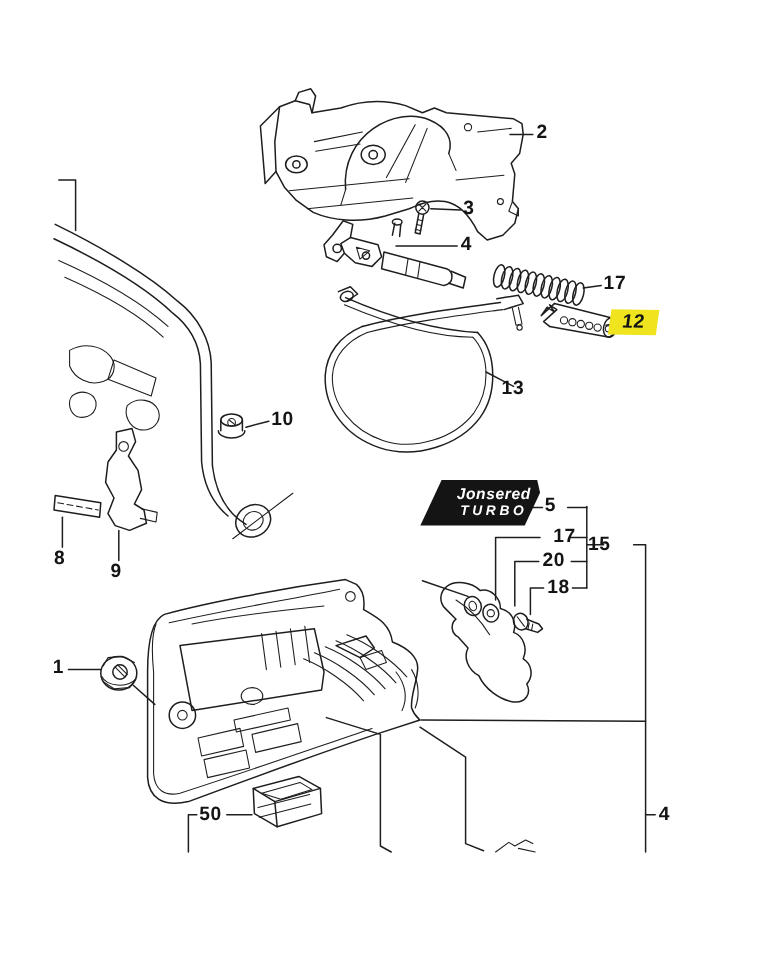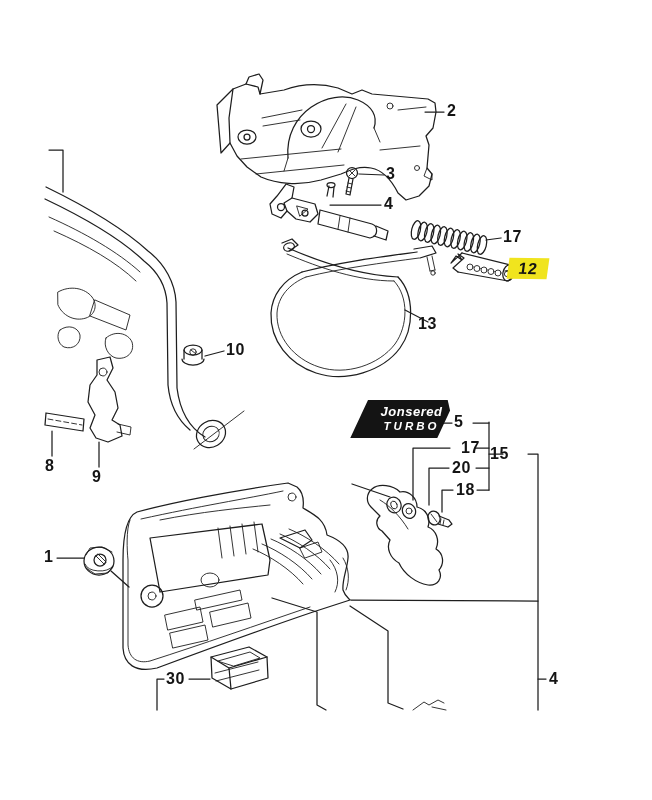--- a/index.html
+++ b/index.html
@@ -262,15 +262,15 @@
   <div class="hl">
     <div class="part-label">12</div>
   </div>
   <div class="part-label" style="left:418px;top:316px">13</div>
   <div class="part-label" style="left:549px;top:671px">4</div>
   <div class="part-label" style="left:490px;top:446px">15</div>
   <div class="part-label" style="left:454px;top:414px">5</div>
   <div class="part-label" style="left:461px;top:440px">17</div>
   <div class="part-label" style="left:452px;top:460px">20</div>
   <div class="part-label" style="left:456px;top:482px">18</div>
-  <div class="part-label" style="left:166px;top:671px">30</div>
+  <div class="part-label" style="left:166px;top:671px">50</div>
 
 </div>
 
 </body></html>

